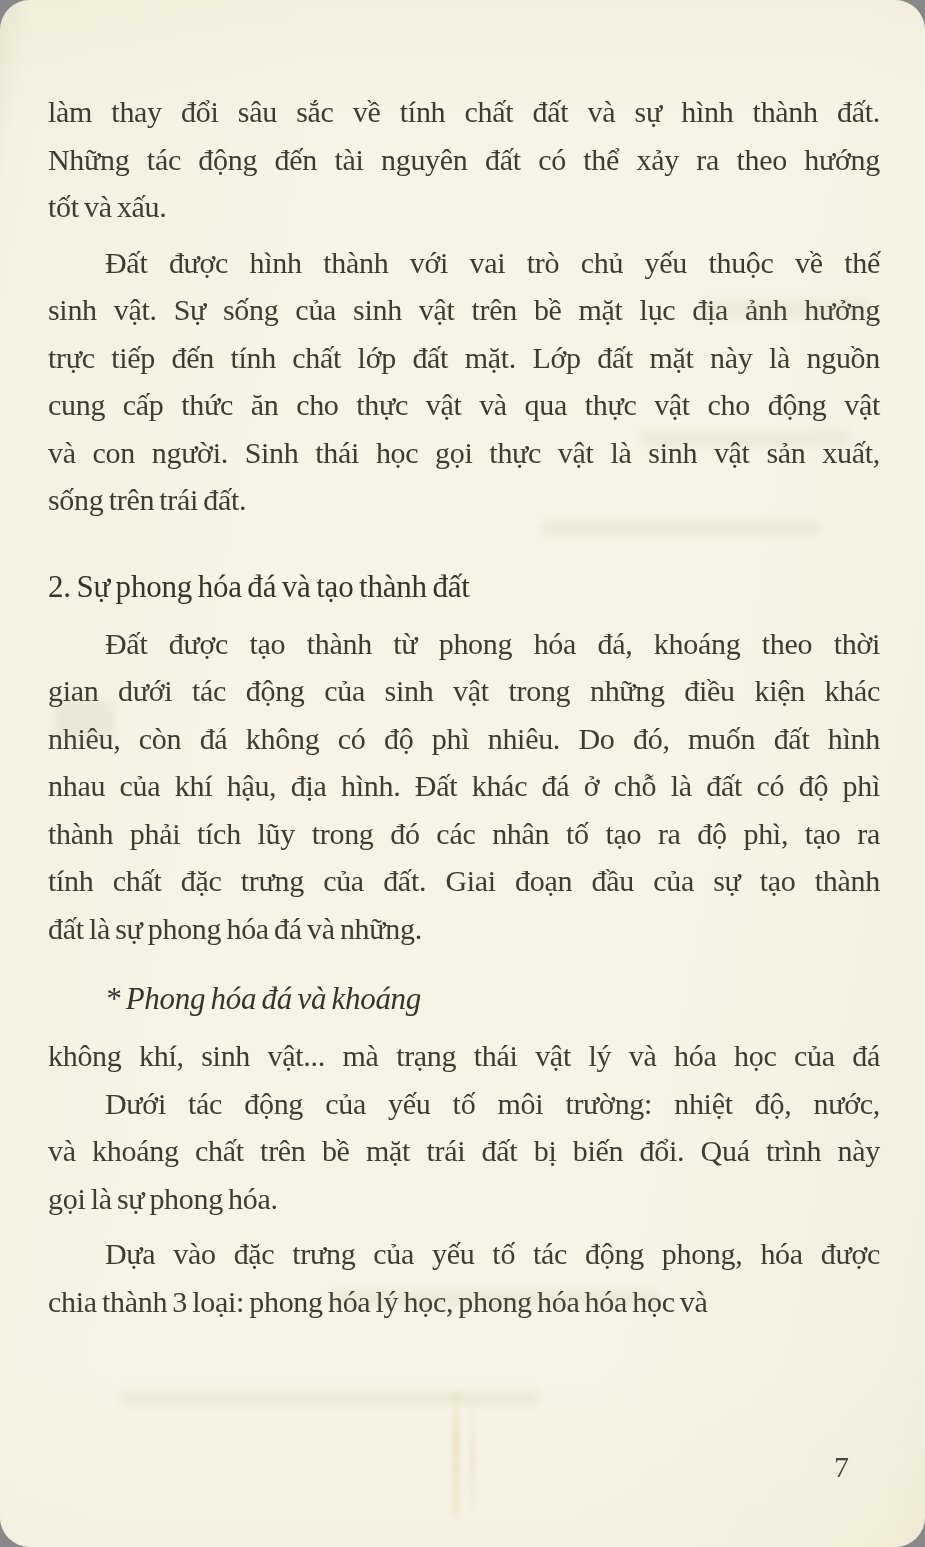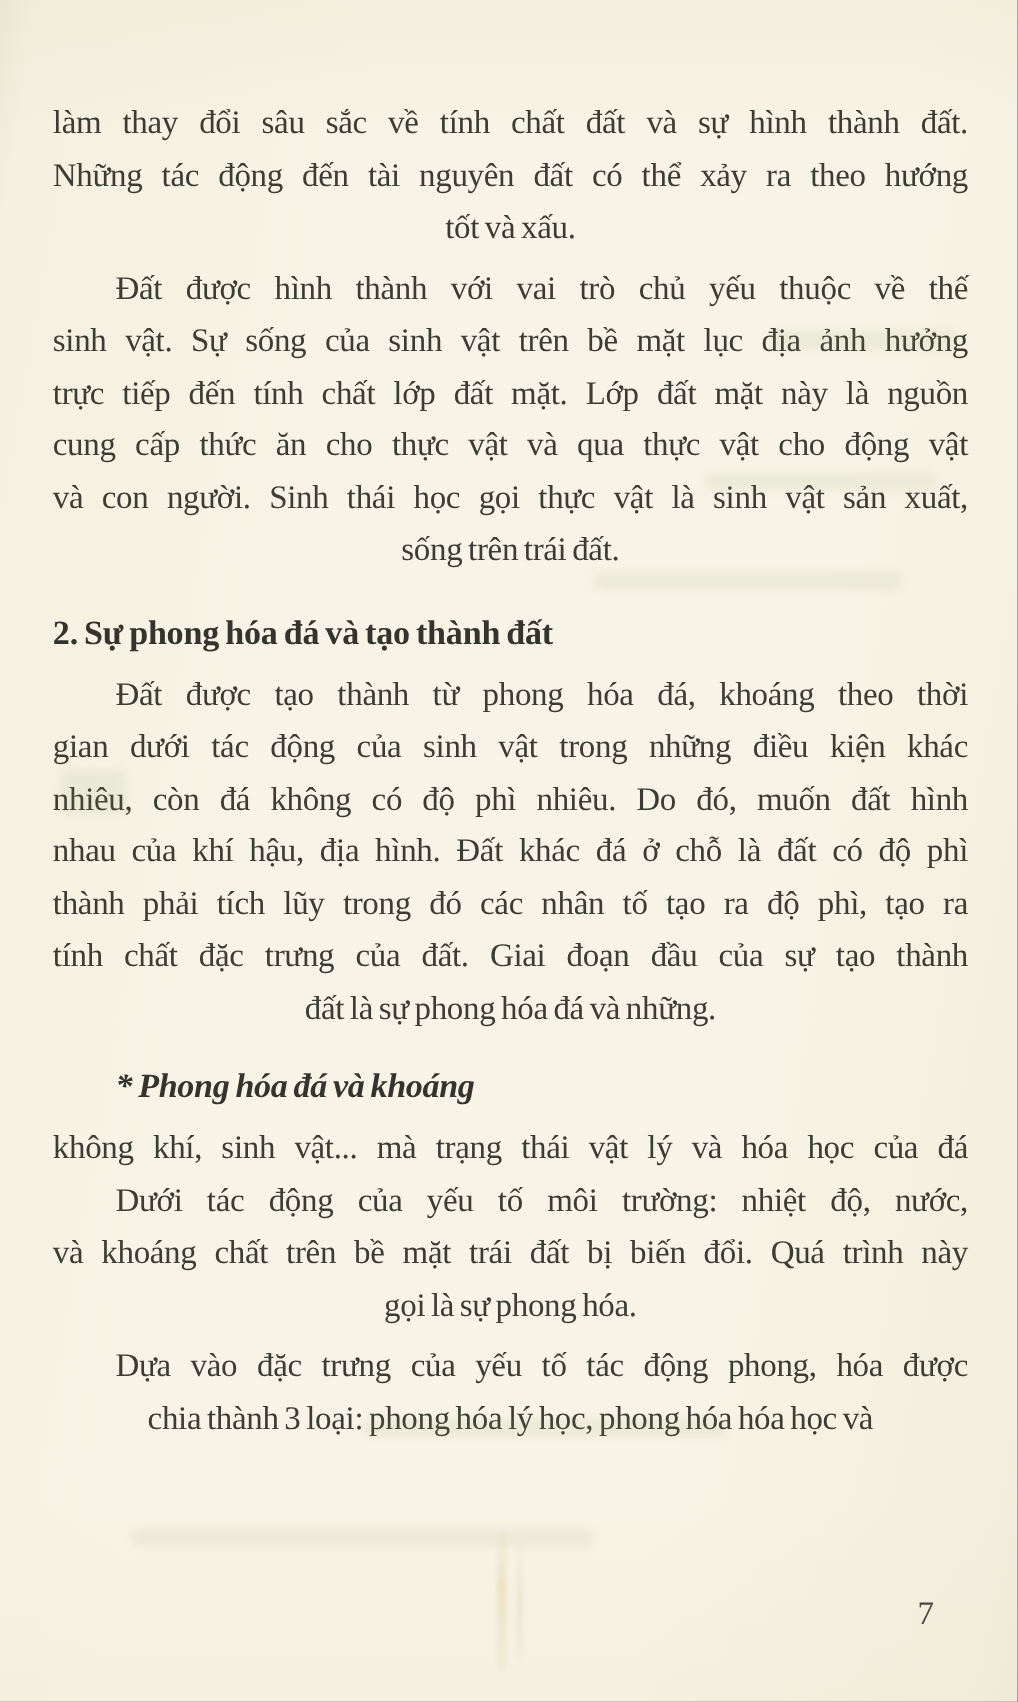--- a/index.html
+++ b/index.html
@@ -16,20 +16,21 @@
     background:
       linear-gradient(100deg,
         #e9e6d5 0%,
         #f4f1e2 3%,
         #f7f4e7 30%,
         #f7f4e7 70%,
         #f3efdf 96%,
         #eeead9 100%);
     font-family: "Liberation Serif", "DejaVu Serif", serif;
     color: var(--ink, #3c3c33);
+    border-radius: 30px;
   }
   
   .page::before {
     content: "";
     position: absolute;
     inset: 0;
     pointer-events: none;
     background:
       linear-gradient(180deg,
         rgba(235,230,205,0.35) 0%,
@@ -41,39 +42,39 @@
     position: relative;
     padding: 88px 45px 0 48px;
     font-size: 30px;
     line-height: 47.5px;
     letter-spacing: -0.3px;
     word-spacing: -2px;
   }
   .paragraph { margin: 8px 0 0 0; }
   .paragraph:first-child { margin-top: 0; }
   .line {
-    text-align: center;
+    text-align: left;
     min-height: 47.5px;
   }
   .line.just {
     text-align: justify;
     text-align-last: justify;
   }
   .line.indent { text-indent: 57px; }
   .heading {
-    margin: 26px 0 8px 0;
-    font-weight: bold;
+    margin: 38px 0 8px 0;
+    font-weight: normal;
     font-size: 31px;
     line-height: 50px;
     letter-spacing: -0.2px;
     color: #34342c;
   }
   .subheading {
     margin: 22px 0 6px 0;
-    font-weight: bold;
+    font-weight: normal;
     font-style: italic;
     font-size: 31px;
     line-height: 50px;
     text-indent: 57px;
     color: #34342c;
   }
   .page-number {
     position: absolute;
     top: 1450px;
     right: 76px;

